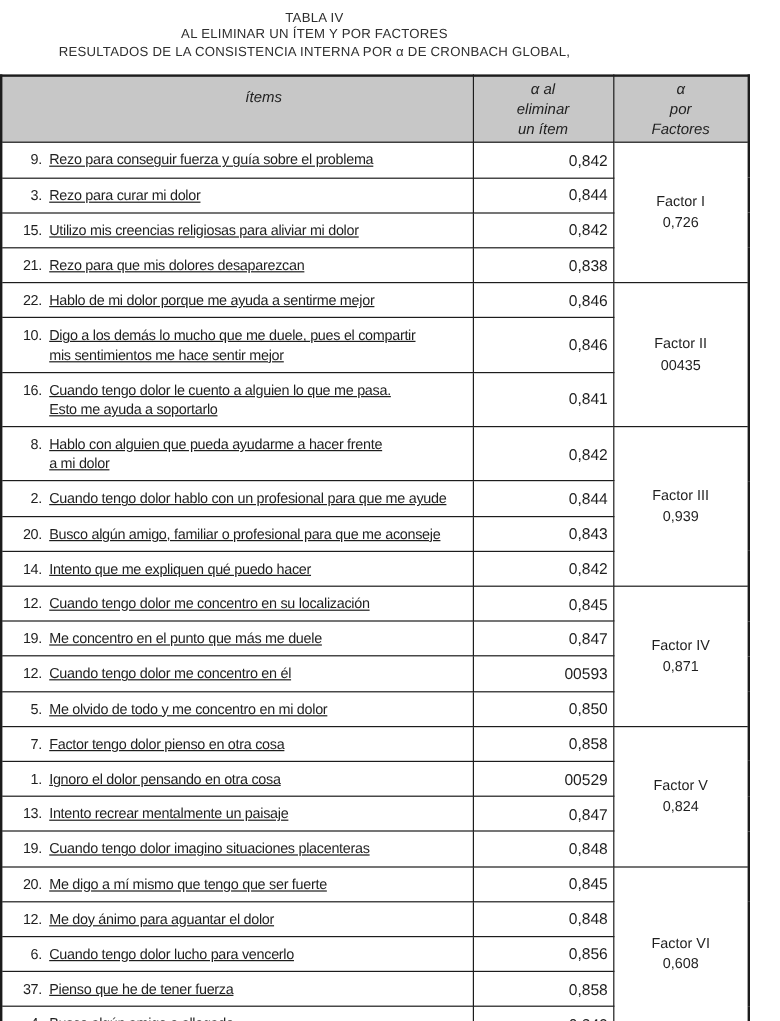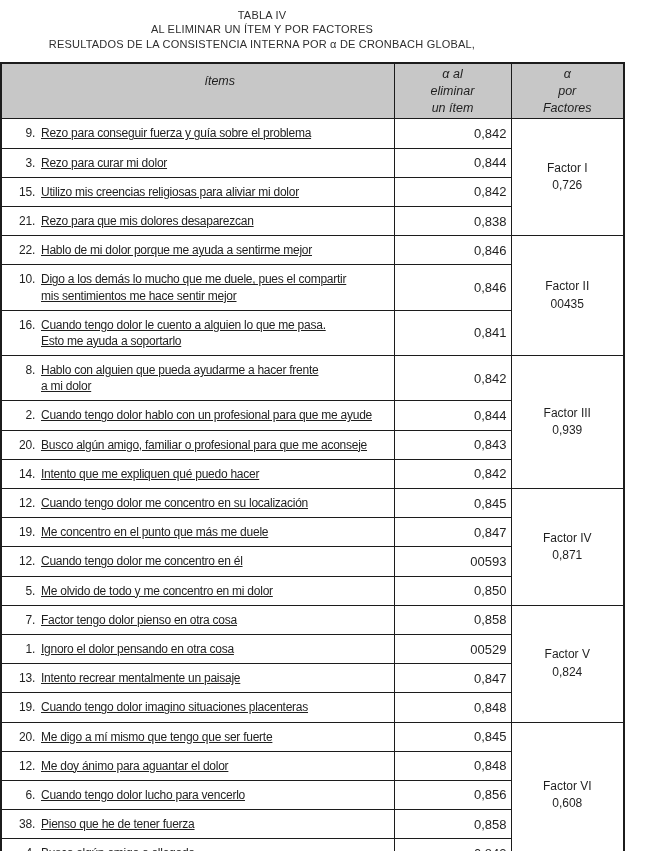--- a/index.html
+++ b/index.html
@@ -318,21 +318,21 @@
             <div class="item-flex">
               <span class="item-num">6.</span>
               <span class="item-text">Cuando tengo dolor lucho para vencerlo</span>
             </div>
           </td>
           <td class="val-cell">0,856</td>
         </tr>
         <tr>
           <td class="item-cell">
             <div class="item-flex">
-              <span class="item-num">38.</span>
+              <span class="item-num">37.</span>
               <span class="item-text">Pienso que he de tener fuerza</span>
             </div>
           </td>
           <td class="val-cell">0,858</td>
         </tr>
         <tr>
           <td class="item-cell">
             <div class="item-flex">
               <span class="item-num">4.</span>
               <span class="item-text">Busco algún amigo o allegado</span>

